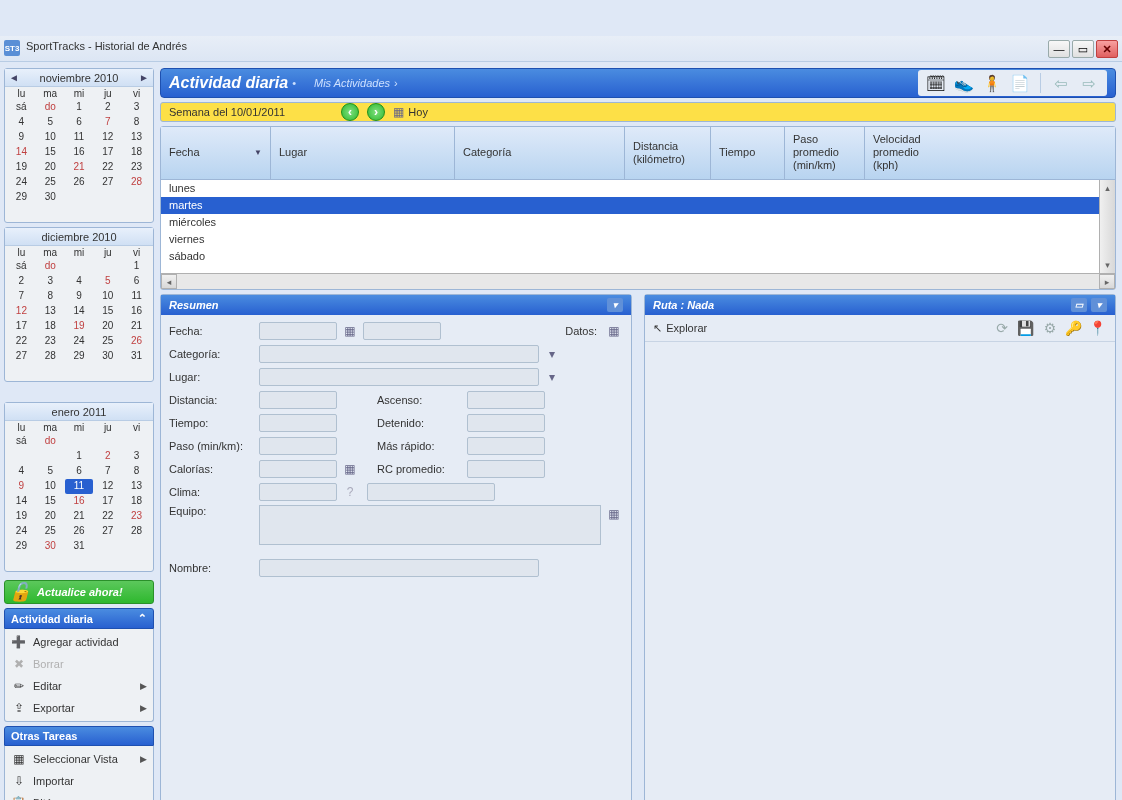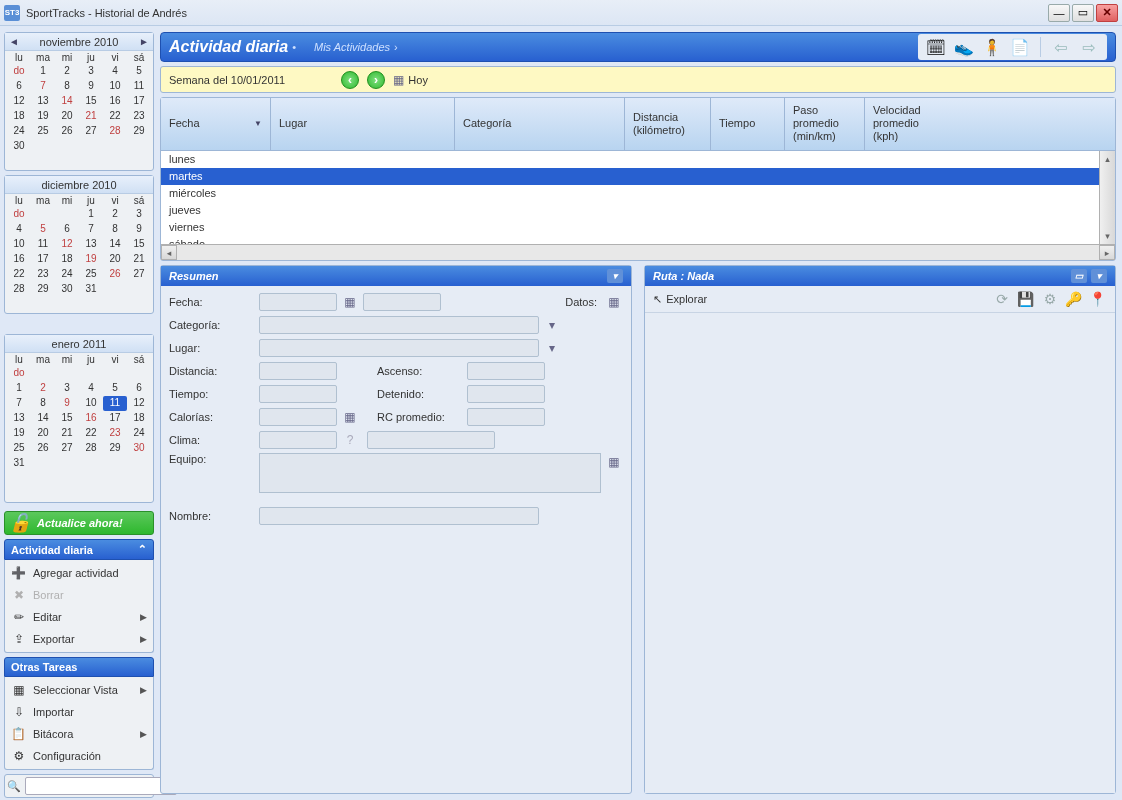--- a/index.html
+++ b/index.html
@@ -1,37 +1,37 @@
 <!DOCTYPE html>
 <html><head>
 <meta charset="utf-8">
 <style>
 * { box-sizing: border-box; margin: 0; padding: 0; font-family: "Segoe UI", Tahoma, sans-serif; font-size: 11px; }
 body { background: #dfe8f6; width: 1122px; height: 800px; overflow: hidden; }
 
 
-.titlebar { height: 26px; background: linear-gradient(#e8eef7, #dce6f4); border-bottom: 1px solid #b8cce4; display: flex; align-items: center; padding: 4px 4px; }
+.titlebar { height: 26px; background: linear-gradient(#e8eef7, #dce6f4); border-bottom: 1px solid #b8cce4; display: flex; align-items: flex-start; padding: 4px 4px; margin-top: 36px; }
 .titlebar .app-icon { width: 16px; height: 16px; margin-right: 6px; background: #5a8fd6; display: flex; align-items: center; justify-content: center; font-size: 8px; color: #fff; font-weight: bold; border-radius: 2px; }
 .titlebar .title { color: #333; flex: 1; }
 .titlebar .win-btns { display: flex; gap: 2px; }
 .titlebar .win-btn { width: 22px; height: 18px; border: 1px solid #9aa; background: linear-gradient(#f8f8f8,#e0e0e0); display: flex; align-items: center; justify-content: center; border-radius: 2px; cursor: pointer; }
 .titlebar .win-btn.close { background: linear-gradient(#f8a0a0,#e06060); border-color: #c04040; color: #600; font-weight: bold; }
 
 
 .main { display: flex; height: 774px; }
 .sidebar { width: 158px; padding: 6px 4px; display: flex; flex-direction: column; gap: 4px; }
 .content { flex: 1; padding: 6px 6px 6px 2px; display: flex; flex-direction: column; gap: 4px; }
 
 
 .cal-box { border: 1px solid #9db6d6; border-radius: 3px; background: #eef1f4; }
 .cal-hdr { background: linear-gradient(#e8f0fb,#d0e0f4); border-bottom: 1px solid #b8cce4; height: 18px; display: flex; align-items: center; justify-content: center; position: relative; }
 .cal-hdr .nav { position: absolute; font-size: 10px; color: #446; cursor: pointer; }
 .cal-hdr .nav.l { left: 4px; } .cal-hdr .nav.r { right: 4px; }
 .cal-hdr .title { color: #333; }
-.cal-grid { display: grid; grid-template-columns: repeat(6, 1fr); padding: 0 2px 16px; }
+.cal-grid { display: grid; grid-template-columns: repeat(5, 1fr); padding: 0 2px 2px; }
 .cal-grid .dh { text-align: center; color: #333; font-size: 10px; padding: 1px 0; }
 .cal-grid .dh.sun { color: #c04040; }
 .cal-grid .d { text-align: center; font-size: 10px; padding: 1px 0; color: #333; cursor: pointer; height: 15px; }
 .cal-grid .d.sun { color: #c04040; }
 .cal-grid .d.sel { background: #2860d0; color: #fff; border-radius: 2px; }
 
 
 .update-banner { background: linear-gradient(#5cc85c,#2eb82e); border: 1px solid #2a902a; border-radius: 3px; height: 34px; display: flex; align-items: center; padding: 0 6px; color: #fff; font-weight: bold; font-style: italic; font-size: 12px; cursor: pointer; }
 .update-banner .lock { width: 20px; height: 22px; margin-right: 6px; display: flex; align-items: center; justify-content: center; color: #fff; font-size: 18px; }
 
@@ -51,21 +51,21 @@
 
 .page-hdr { display: flex; align-items: center; background: linear-gradient(#4a8ce0,#2860d0); border: 1px solid #1e50b0; border-radius: 4px; height: 30px; padding: 0 8px; }
 .page-hdr .title { color: #fff; font-weight: bold; font-style: italic; font-size: 16px; }
 .page-hdr .crumb { color: #cde0ff; margin-left: 14px; font-style: italic; }
 .page-hdr .sep { color: #cde0ff; margin: 0 4px; }
 .page-hdr .tool-strip { margin-left: auto; display: flex; gap: 4px; background: #e6ecf5; padding: 2px 6px; border-radius: 3px; height: 26px; align-items: center; }
 .tool-btn { width: 24px; height: 22px; display: flex; align-items: center; justify-content: center; cursor: pointer; border-radius: 2px; font-size: 16px; }
 .tool-sep { width: 1px; height: 20px; background: #b8cce4; margin: 0 4px; }
 
 
-.week-bar { background: #fef9c3; border: 1px solid #9db6d6; border-radius: 3px; height: 27px; display: flex; align-items: center; padding: 0 8px; gap: 8px; }
+.week-bar { background: #fde047; border: 1px solid #9db6d6; border-radius: 3px; height: 20px; display: flex; align-items: center; padding: 0 8px; gap: 8px; }
 .week-bar .label { color: #333; }
 .nav-btn { width: 18px; height: 18px; border-radius: 50%; display: flex; align-items: center; justify-content: center; cursor: pointer; color: #fff; font-size: 12px; font-weight: bold; }
 .nav-btn.prev { background: radial-gradient(#80e080,#2eb82e); border: 1px solid #1e901e; }
 .nav-btn.next { background: radial-gradient(#80e080,#2eb82e); border: 1px solid #1e901e; }
 .hoy-btn { display: flex; align-items: center; gap: 4px; color: #333; cursor: pointer; }
 .hoy-btn .ic { font-size: 12px; color: #668; }
 
 
 .table-box { border: 1px solid #9db6d6; border-radius: 3px; background: #fff; display: flex; flex-direction: column; height: 164px; }
 .table-head { display: flex; background: linear-gradient(#dfeaf9,#b8d4f0); border-bottom: 1px solid #9db6d6; }
@@ -396,21 +396,20 @@
           </div>
           <div class="th" style="width: 84px;">
             <span>Velocidad promedio (kph)</span>
           </div>
         </div>
       <div class="table-body">
         <div id="tbody" style="padding-right:16px;">
             <div class="tr">lunes</div>
             <div class="tr sel">martes</div>
             <div class="tr">miércoles</div>
-            <div class="tr">jueves</div>
             <div class="tr">viernes</div>
             <div class="tr">sábado</div>
           </div>
         <div class="v-scroll">
           <div class="sb">▴</div>
           <div class="sb" style="position:absolute;bottom:0;">▾</div>
         </div>
       </div>
       <div class="table-scroll">
         <div class="sb">◂</div>
@@ -453,20 +452,26 @@
             <span class="lbl2">Ascenso:</span>
             <div class="fld w1"></div>
           </div>
           <div class="form-row">
             <span class="lbl">Tiempo:</span>
             <div class="fld w1"></div>
             <span class="lbl2">Detenido:</span>
             <div class="fld w1"></div>
           </div>
           <div class="form-row">
+            <span class="lbl">Paso (min/km):</span>
+            <div class="fld w1"></div>
+            <span class="lbl2">Más rápido:</span>
+            <div class="fld w1"></div>
+          </div>
+          <div class="form-row">
             <span class="lbl">Calorías:</span>
             <div class="fld w1"></div>
             <div class="ic-btn">▦</div>
             <span class="lbl2" style="margin-left:18px;">RC promedio:</span>
             <div class="fld w1"></div>
           </div>
           <div class="form-row">
             <span class="lbl">Clima:</span>
             <div class="fld w1"></div>
             <div class="ic-btn" style="color:#aab;">?</div>

